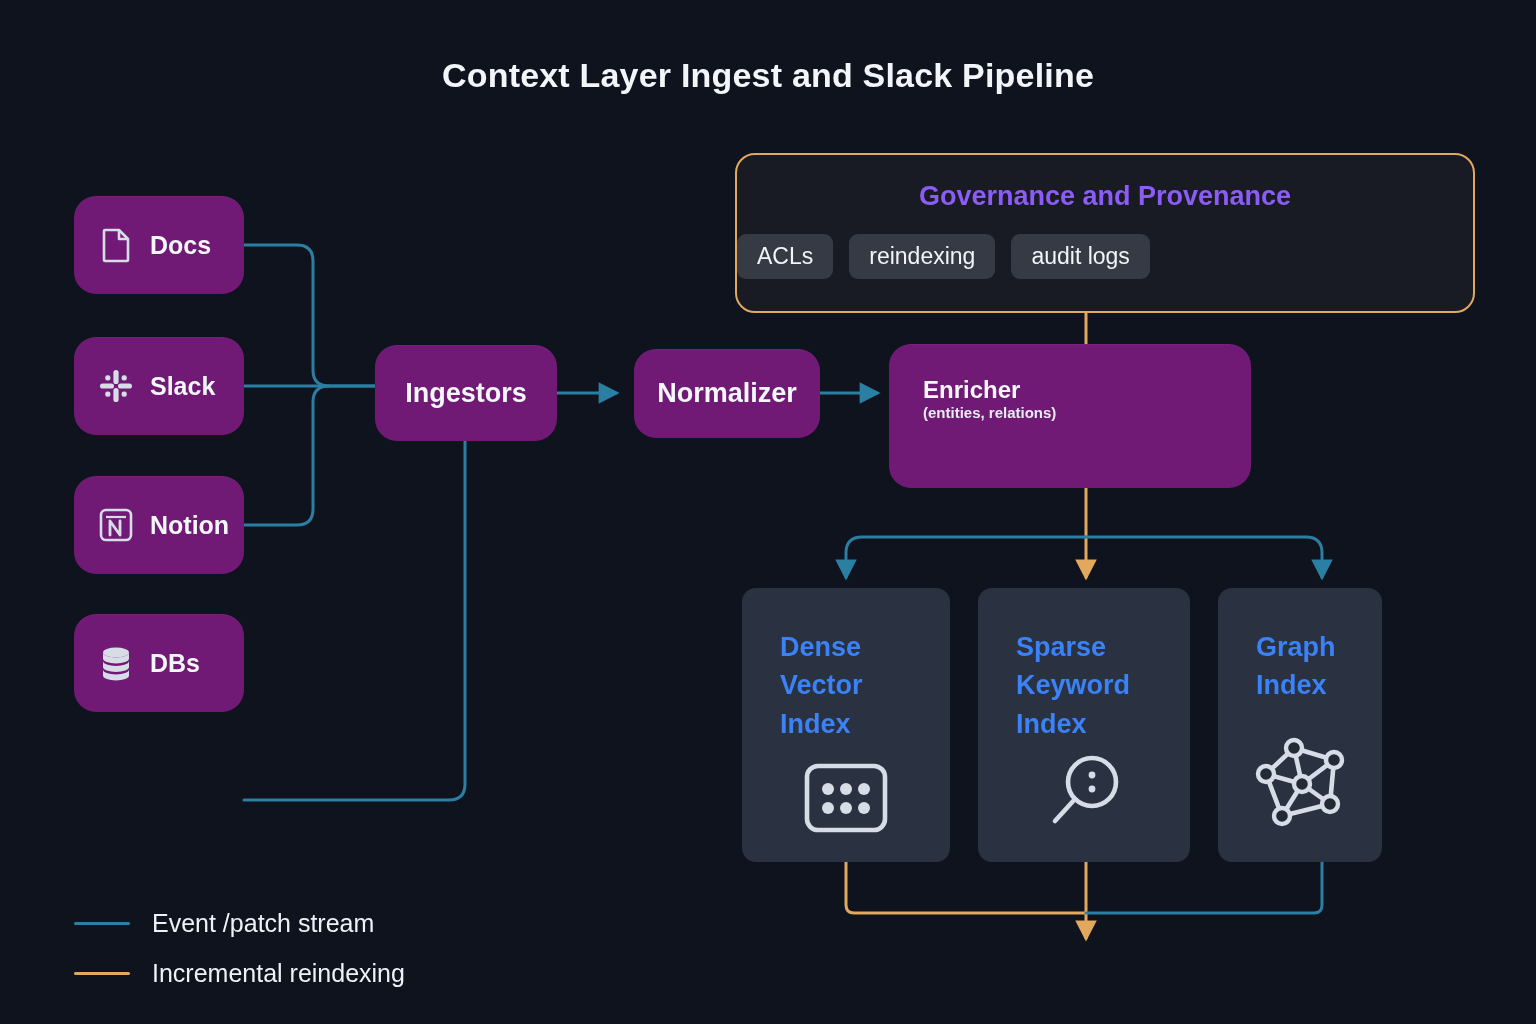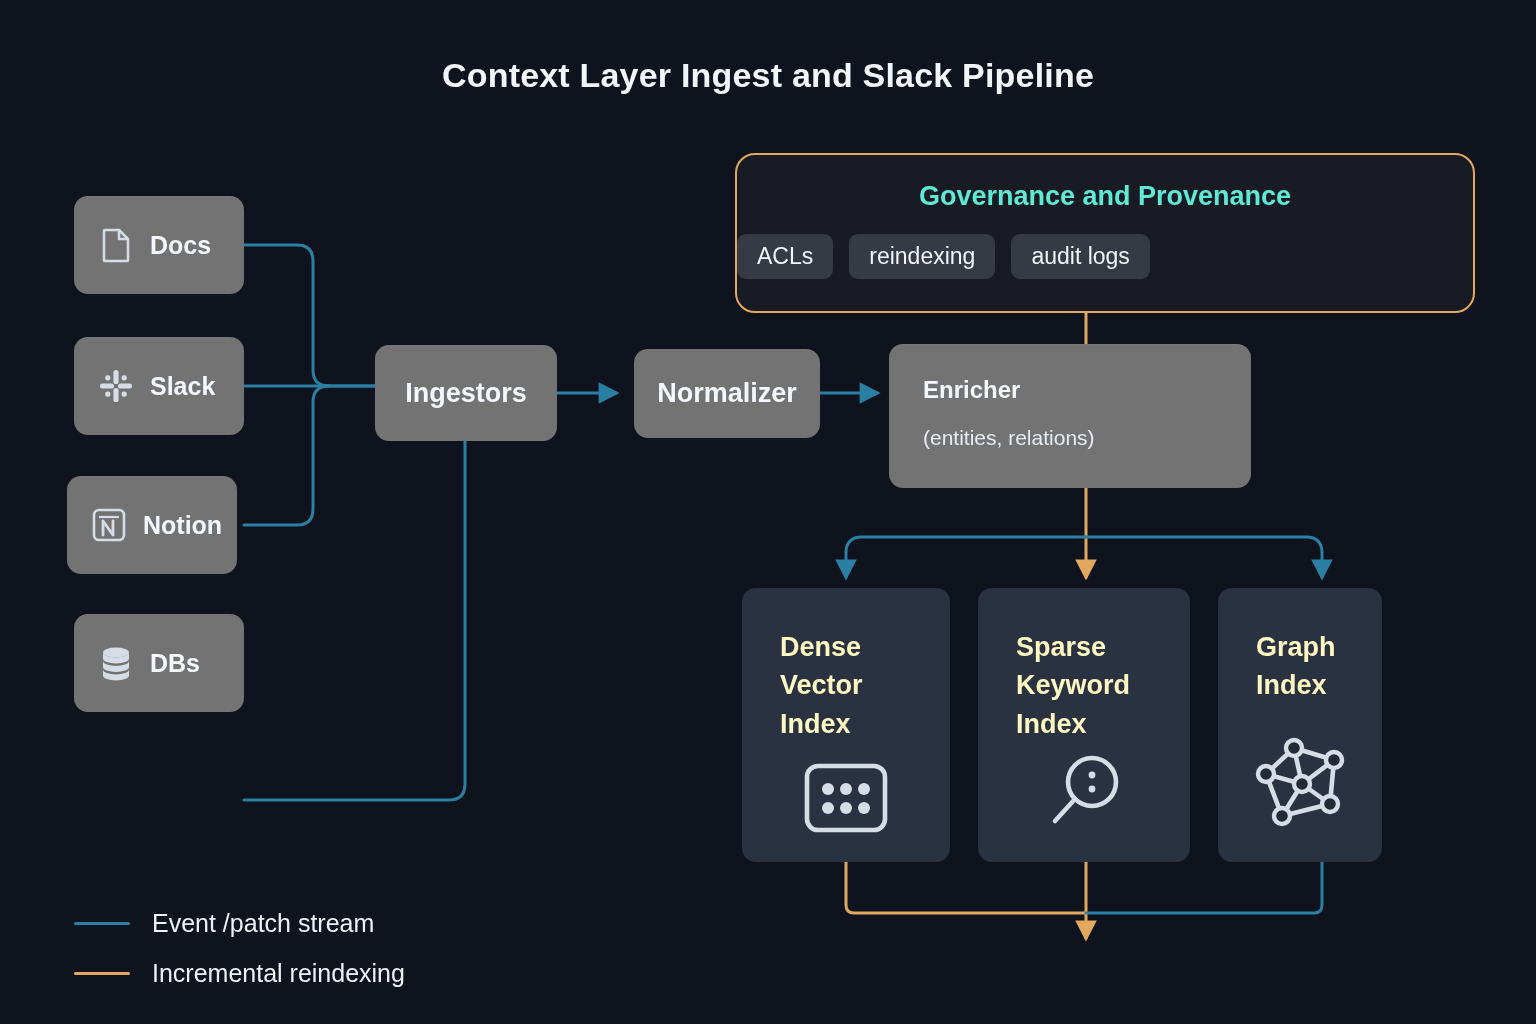--- a/index.html
+++ b/index.html
@@ -12,60 +12,60 @@
   .canvas{position:absolute;inset:0;}
   svg.wires{position:absolute;left:0;top:0;width:1536px;height:1024px;pointer-events:none;}
 
   #title{
     position:absolute;left:0;top:56px;width:1536px;text-align:center;
     font-size:34px;font-weight:700;letter-spacing:.2px;color:#f2f5f9;
   }
 
   
   .node{
-    position:absolute;background:#737373;border-radius:14px;
+    position:absolute;background:#701a75;border-radius:22px;
     box-shadow:0 1px 0 rgba(255,255,255,.035) inset;
   }
   .node.src{
     display:flex;align-items:center;gap:14px;padding-left:22px;
     width:170px;height:98px;box-sizing:border-box;
   }
   .src .lbl{font-size:25px;font-weight:700;color:#f4f7fb;}
   .icon{width:40px;height:40px;flex:0 0 40px;display:block;}
 
   .node.proc{display:flex;align-items:center;justify-content:center;}
   .proc .lbl{font-size:27px;font-weight:700;color:#f4f7fb;}
 
   #enricher{
     display:block;padding:32px 0 0 34px;box-sizing:border-box;
   }
   #enricher .t1{font-size:24px;font-weight:700;color:#f4f7fb;}
-  #enricher .t2{font-size:21px;font-weight:400;color:#e7ecf3;margin-top:22px;}
+  #enricher .t2{font-size:15px;font-weight:700;color:#e7ecf3;}
 
   
   #gov{
     position:absolute;left:735px;top:153px;width:740px;height:160px;
     box-sizing:border-box;border:2px solid #e2a85e;border-radius:20px;
     background:#191b24;
   }
   #gov .gtitle{
-    text-align:center;margin-top:26px;font-size:27px;font-weight:700;color:#5eead4;
+    text-align:center;margin-top:26px;font-size:27px;font-weight:700;color:#8b5cf6;
   }
   #gov .chips{display:flex;justify-content:flex-start;gap:16px;margin-top:22px;}
   #gov .chip{
     background:#363a44;border-radius:9px;padding:9px 20px;
     font-size:23px;color:#f1f4f8;white-space:nowrap;
   }
 
   
   .idx{
     position:absolute;background:#2a3140;border-radius:14px;
     box-sizing:border-box;padding:40px 0 0 38px;
   }
-  .idx .lbl{font-size:27px;font-weight:700;line-height:1.42;color:#fef9c3;}
+  .idx .lbl{font-size:27px;font-weight:700;line-height:1.42;color:#3b82f6;}
   .idx .bigicon{position:absolute;left:50%;transform:translateX(-50%);bottom:28px;}
 
   
   #legend{position:absolute;left:74px;top:898px;}
   .lrow{display:flex;align-items:center;height:50px;}
   .lrow .swatch{width:56px;height:3px;border-radius:2px;margin-right:22px;}
   .lrow .ltxt{font-size:25px;color:#eef2f7;}
 </style>
 </head>
 <body>
@@ -131,21 +131,21 @@
         <rect x="17.4" y="22" width="5.2" height="14" rx="2.6"></rect>
         <rect x="9.2" y="9.2" width="5.2" height="5.2" rx="2.2"></rect>
         <rect x="25.6" y="9.2" width="5.2" height="5.2" rx="2.2"></rect>
         <rect x="9.2" y="25.6" width="5.2" height="5.2" rx="2.2"></rect>
         <rect x="25.6" y="25.6" width="5.2" height="5.2" rx="2.2"></rect>
       </g>
     </svg>
     <span class="lbl">Slack</span>
   </div>
 
-  <div class="node src" style="left:67px;top:476px;">
+  <div class="node src" style="left:74px;top:476px;">
     <svg class="icon" viewBox="0 0 40 40">
       <rect x="5" y="5" width="30" height="30" rx="5" fill="none" stroke="#d7dde6" stroke-width="2.6"></rect>
       <path d="M10,12 h20" stroke="#d7dde6" stroke-width="2.2"></path>
       <path d="M14,30 V16 l10,14 V16" fill="none" stroke="#d7dde6" stroke-width="2.8" stroke-linejoin="round" stroke-linecap="round"></path>
     </svg>
     <span class="lbl">Notion</span>
   </div>
 
   <div class="node src" style="left:74px;top:614px;">
     <svg class="icon" viewBox="0 0 40 40">

